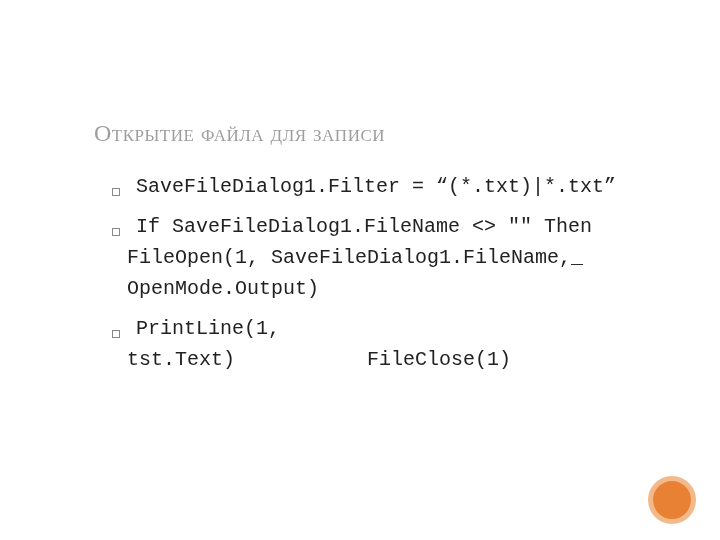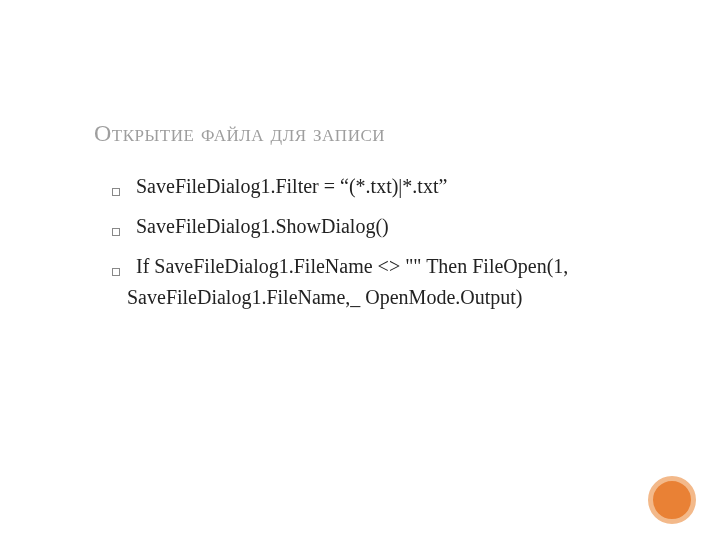--- a/index.html
+++ b/index.html
@@ -29,20 +29,21 @@
       list-style: none;
       padding-left: 0;
     }
     .bullets li {
       font-size: 20px;
       color: #222222;
       line-height: 1.55;
       padding-left: 24px;
       position: relative;
       margin-bottom: 2px;
+      font-family: Liberation Mono, monospace;
     }
     .bullet-marker {
       position: absolute;
       left: 0;
       top: 8px;
       width: 8px;
       height: 8px;
       border: 1px solid #888888;
       background: transparent;
     }
@@ -62,21 +63,24 @@
 
 <div class="slide">
   <h1 class="title">Открытие файла для записи</h1>
   <ul class="bullets">
     <li>
       <span class="bullet-marker"></span>
       <span> SaveFileDialog1.Filter = “(*.txt)|*.txt”</span>
     </li>
     <li>
       <span class="bullet-marker"></span>
-      <span>SaveFileDialog1.ShowDialog()</span>
     </li>
     <li>
       <span class="bullet-marker"></span>
       <span>If SaveFileDialog1.FileName &lt;&gt; "" Then FileOpen(1, SaveFileDialog1.FileName,_ OpenMode.Output)</span>
+    </li>
+    <li>
+      <span class="bullet-marker"></span>
+      <span>  PrintLine(1, tst.Text)&nbsp;&nbsp;&nbsp;&nbsp;&nbsp;&nbsp;&nbsp;&nbsp;&nbsp;&nbsp;&nbsp;FileClose(1)</span>
     </li>
   </ul>
   <div class="orange-circle"></div>
 </div>
 
 </body></html>

